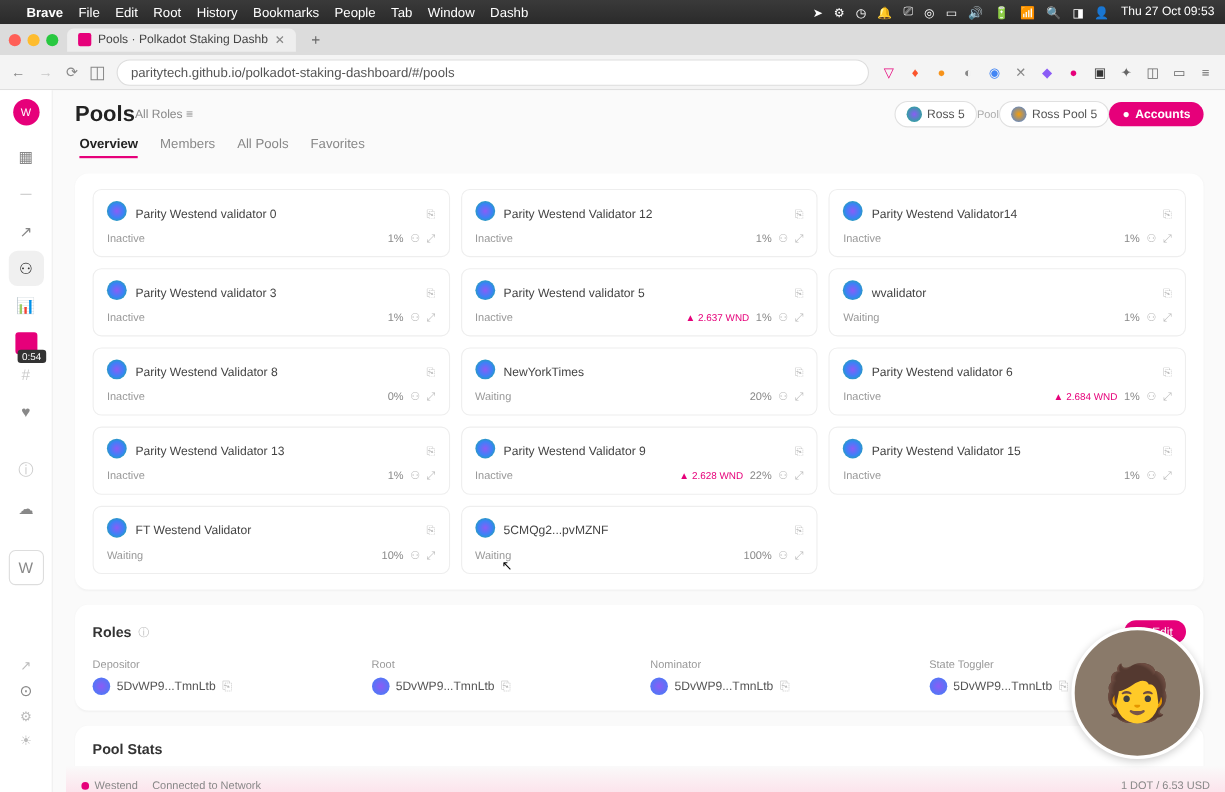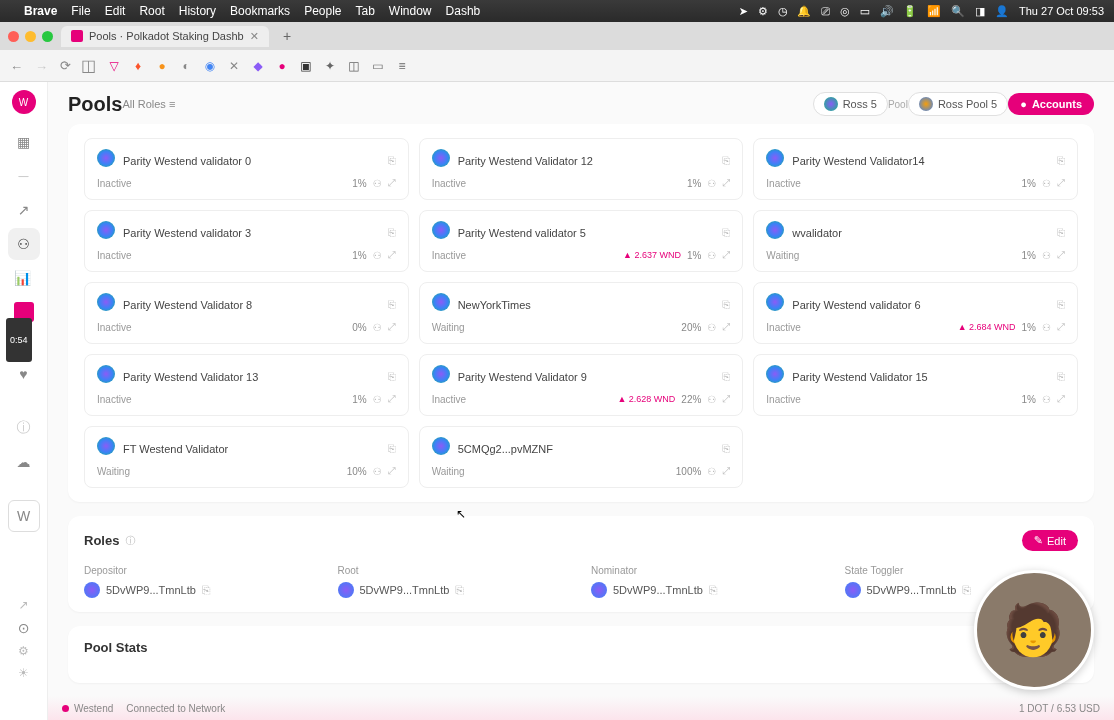--- a/index.html
+++ b/index.html
@@ -21,21 +21,21 @@
 .urlbar{height:32px;background:#f4f4f4;display:flex;align-items:center;padding:0 10px;gap:10px;border-bottom:1px solid #ddd}
 .urlbar .nav{display:flex;gap:12px;color:#888;font-size:13px}
 .urlbar .url{flex:1;background:#fff;border-radius:14px;padding:4px 12px;font-size:12px;color:#555;display:flex;align-items:center;gap:6px;border:1px solid #ddd}
 .urlbar .ext{display:flex;gap:8px;color:#666}
 .urlbar .ext span{width:16px;height:16px;display:flex;align-items:center;justify-content:center;font-size:12px}
 .app{display:flex;height:638px;background:#fafafa}
 .sidebar{width:48px;background:#fff;border-right:1px solid #eee;display:flex;flex-direction:column;align-items:center;padding-top:8px;gap:2px;position:relative}
 .sidebar .logo{width:24px;height:24px;background:#e6007a;border-radius:50%;margin-bottom:10px;display:flex;align-items:center;justify-content:center;color:#fff;font-size:10px}
 .sidebar .item{width:32px;height:32px;display:flex;align-items:center;justify-content:center;color:#888;border-radius:8px;cursor:pointer;font-size:14px}
 .sidebar .item.active{background:#f0f0f0;color:#333}
-.sidebar .badge{background:#333;color:#fff;font-size:9px;padding:17px 4px;border-radius:3px;position:absolute;left:6px;top:236px}
+.sidebar .badge{background:#333;color:#fff;font-size:9px;padding:1px 4px;border-radius:3px;position:absolute;left:16px;top:236px}
 .sidebar .rec{width:20px;height:20px;background:#e6007a;border-radius:3px;margin-top:6px}
 .sidebar .bottom{position:absolute;bottom:40px;display:flex;flex-direction:column;gap:8px;align-items:center}
 .main{flex:1;padding:10px 20px;overflow:auto}
 .header{display:flex;align-items:center;margin-bottom:8px}
 .header h1{font-size:20px;font-weight:700;color:#222}
 .header .roles{font-size:11px;color:#888}
 .header .spacer{flex:1}
 .header .chip{background:#fff;border:1px solid #e0e0e0;border-radius:16px;padding:4px 10px;font-size:11px;color:#555;display:flex;align-items:center;gap:5px}
 .header .accounts{background:#e6007a;color:#fff;border-radius:16px;padding:5px 12px;font-size:11px;font-weight:600;display:flex;align-items:center;gap:5px}
 .tabs{display:flex;gap:20px;font-size:12px;color:#888;margin-bottom:14px;padding-left:4px}
@@ -57,21 +57,21 @@
 .roles-card .rhead{display:flex;align-items:center;margin-bottom:14px}
 .roles-card h3{font-size:13px;font-weight:600;color:#333}
 .roles-card .info{color:#bbb;margin-left:6px;font-size:10px}
 .roles-card .edit{margin-left:auto;background:#e6007a;color:#fff;border-radius:14px;padding:4px 12px;font-size:11px;display:flex;align-items:center;gap:4px;cursor:pointer}
 .roles-grid{display:grid;grid-template-columns:1fr 1fr 1fr 1fr;gap:20px}
 .role .label{font-size:10px;color:#999;margin-bottom:6px}
 .role .addr{display:flex;align-items:center;gap:6px;font-size:11px;color:#555}
 .role .iden{width:16px;height:16px;border-radius:50%;background:radial-gradient(circle,#8b5cf6,#3b82f6)}
 .stats h3{font-size:13px;font-weight:600;color:#333;margin-bottom:14px}
 .avatar{position:absolute;right:20px;bottom:30px;width:120px;height:120px;border-radius:50%;background:#8a7a6a;border:3px solid #fff;box-shadow:0 2px 8px rgba(0,0,0,0.2);overflow:hidden;display:flex;align-items:center;justify-content:center;font-size:50px}
-.footer{position:absolute;bottom:0;left:48px;right:0;height:24px;background:linear-gradient(to top,#fce4ec,#fafafa);display:flex;align-items:center;padding:0 14px;font-size:10px;color:#888}
+.footer{position:absolute;bottom:0;left:60px;right:0;height:24px;background:linear-gradient(to top,#fce4ec,#fafafa);display:flex;align-items:flex-end;padding:0 14px;font-size:10px;color:#888}
 .footer .net{display:flex;align-items:center;gap:5px}
 .footer .dot{width:7px;height:7px;background:#e6007a;border-radius:50%}
 .footer .spacer{flex:1}
 .cursor{position:absolute;left:456px;top:507px;font-size:12px;color:#000;pointer-events:none}
 </style>
 </head>
 <body>
 
 <div class="menubar">
   <span class="apple"></span>
@@ -118,20 +118,23 @@
   <span class="newtab">+</span>
 </div>
 
 <div class="urlbar">
   <div class="nav">
     <span>←</span>
     <span style="opacity:.4">→</span>
     <span>⟳</span>
   </div>
   <span style="color:#888">◫</span>
+  <div class="url">
+    <span>paritytech.github.io/polkadot-staking-dashboard/#/pools</span>
+  </div>
   <div class="ext">
     <span style="color:#e6007a">▽</span>
     <span style="color:#fb542b">♦</span>
     <span style="color:#f7931a">●</span>
     <span style="color:#888">◐</span>
     <span style="color:#4285f4">◉</span>
     <span style="color:#888">✕</span>
     <span style="color:#8b5cf6">◆</span>
     <span style="color:#e6007a">●</span>
     <span style="color:#333">▣</span>
@@ -175,20 +178,26 @@
           <span>Ross 5</span>
         </div>
       <span style="font-size:10px;color:#aaa">Pool</span>
       <div class="chip">
           <span style="width:14px;height:14px;border-radius:50%;background:radial-gradient(circle,#f59e0b,#3b82f6)"></span>
           <span>Ross Pool 5</span>
         </div>
       <div class="accounts">● <span>Accounts</span></div>
     </div>
 
+    <div class="tabs">
+      <div class="tabitem active">Overview</div>
+      <div class="tabitem">Members</div>
+      <div class="tabitem">All Pools</div>
+      <div class="tabitem">Favorites</div>
+    </div>
 
     <div class="card">
       <div class="vgrid" id="vgrid">
           <div class="vcard">
             <div class="row1">
               <div class="iden"></div>
               <div class="name">Parity Westend validator 0</div>
               <span class="copy">⎘</span>
             </div>
             <div class="row2">

